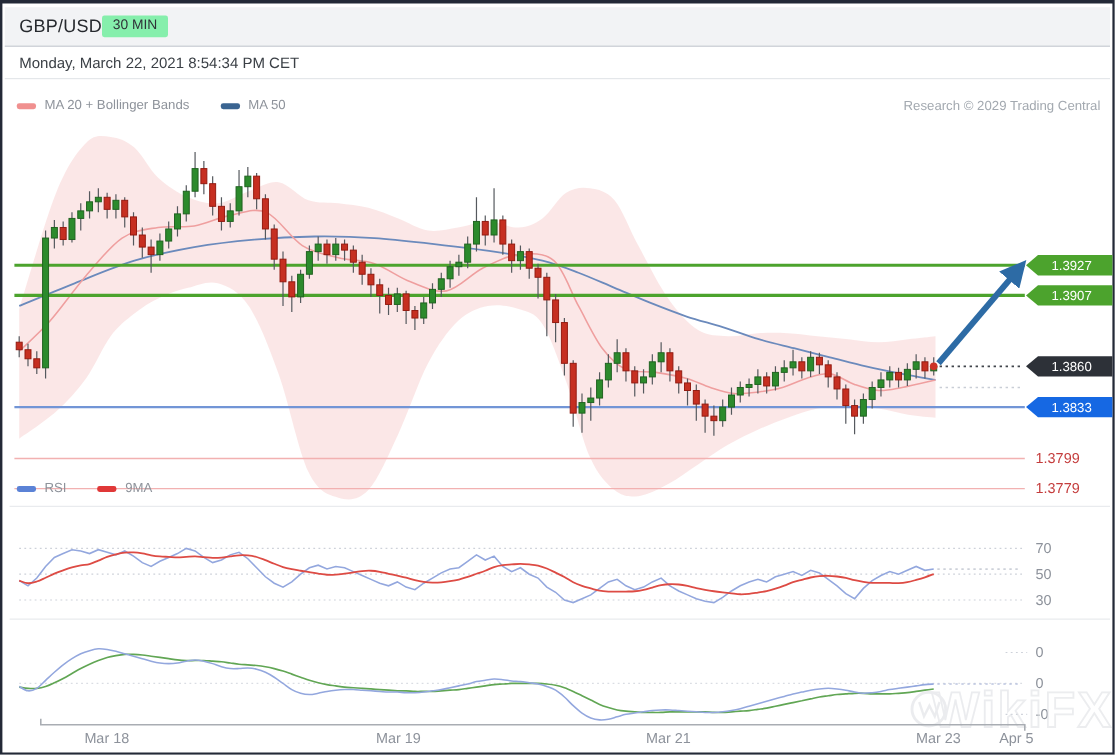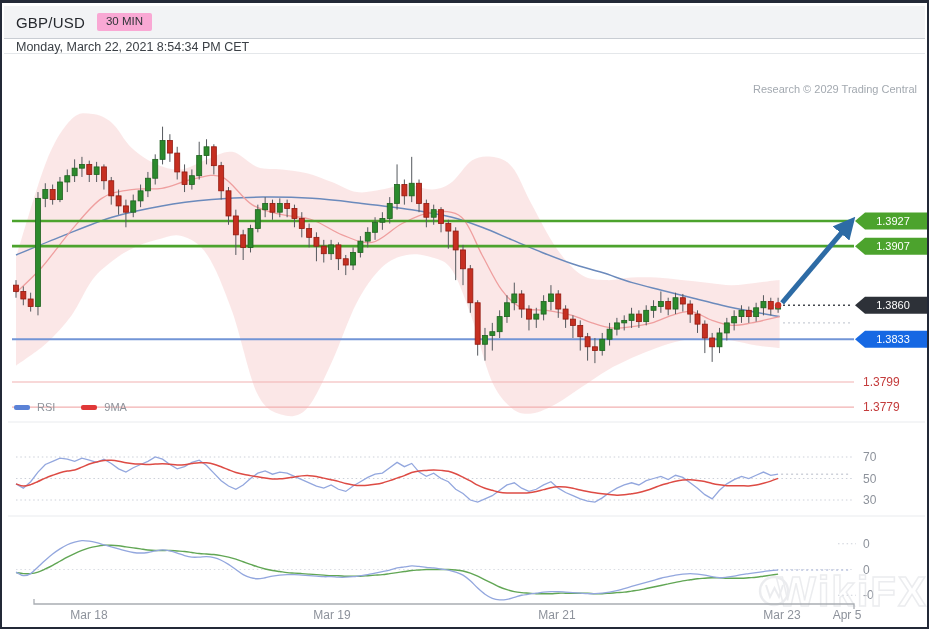--- a/index.html
+++ b/index.html
@@ -8,25 +8,25 @@
     background:#ffffff;border:2px solid #232937;border-top-width:3px;
     font-family:"Liberation Sans","DejaVu Sans",sans-serif;overflow:hidden;
   }
   .hdr{
     position:absolute;left:2px;right:2px;top:3px;height:33px;
     background:#f2f3f5;border-bottom:1px solid #c9cdd3;
     display:flex;align-items:center;padding:0 12px;box-sizing:border-box;z-index:5;
   }
   .sym{font-size:15px;font-weight:normal;color:#26292e;letter-spacing:.2px;}
   .tf-badge{
-    margin-left:12px;background:#f9a8d4;color:#2f3338;font-size:11.5px;
+    background:#86efac;color:#2f3338;font-size:11.5px;
     padding:3px 9px;border-radius:2px;line-height:1;
   }
   .daterow{
-    position:absolute;left:2px;right:2px;top:37px;height:14px;background:#fff;
+    position:absolute;left:2px;right:2px;top:37px;height:26px;background:#fff;
     border-bottom:1px solid #e4e7ea;display:flex;align-items:center;
     padding:0 12px;box-sizing:border-box;z-index:5;
   }
   .datetxt{font-size:12.5px;color:#3b4046;}
   .legend{position:absolute;z-index:4;display:flex;align-items:center;}
   .legend .item{display:flex;align-items:center;margin-right:26px;}
   .swatch{display:inline-block;width:16px;height:5px;border-radius:2px;margin-right:7px;}
   .lg-label{font-size:11px;color:#8e939b;}
   .research{position:absolute;right:10px;top:80px;font-size:11px;color:#a3a9b0;z-index:4;}
   #chart-svg{position:absolute;left:0;top:0;z-index:1;}
@@ -540,20 +540,30 @@
 
   <div class="hdr">
     <span class="sym">GBP/USD</span>
     <span class="tf-badge">30 MIN</span>
   </div>
 
   <div class="daterow">
     <span class="datetxt">Monday, March 22, 2021 8:54:34 PM CET</span>
   </div>
 
+  <div class="legend" style="left:12px;top:79px;">
+    <span class="item">
+      <span class="swatch" style="background: rgb(240, 144, 143);"></span>
+      <span class="lg-label">MA 20 + Bollinger Bands</span>
+    </span>
+    <span class="item">
+      <span class="swatch" style="background: rgb(58, 100, 145);"></span>
+      <span class="lg-label">MA 50</span>
+    </span>
+  </div>
 
   <div class="research">Research © 2029 Trading Central</div>
 
   <div class="legend" style="left:12px;top:398px;">
     <span class="item">
       <span class="swatch" style="background: rgb(91, 130, 214);"></span>
       <span class="lg-label">RSI</span>
     </span>
     <span class="item">
       <span class="swatch" style="background: rgb(224, 56, 56);"></span>

